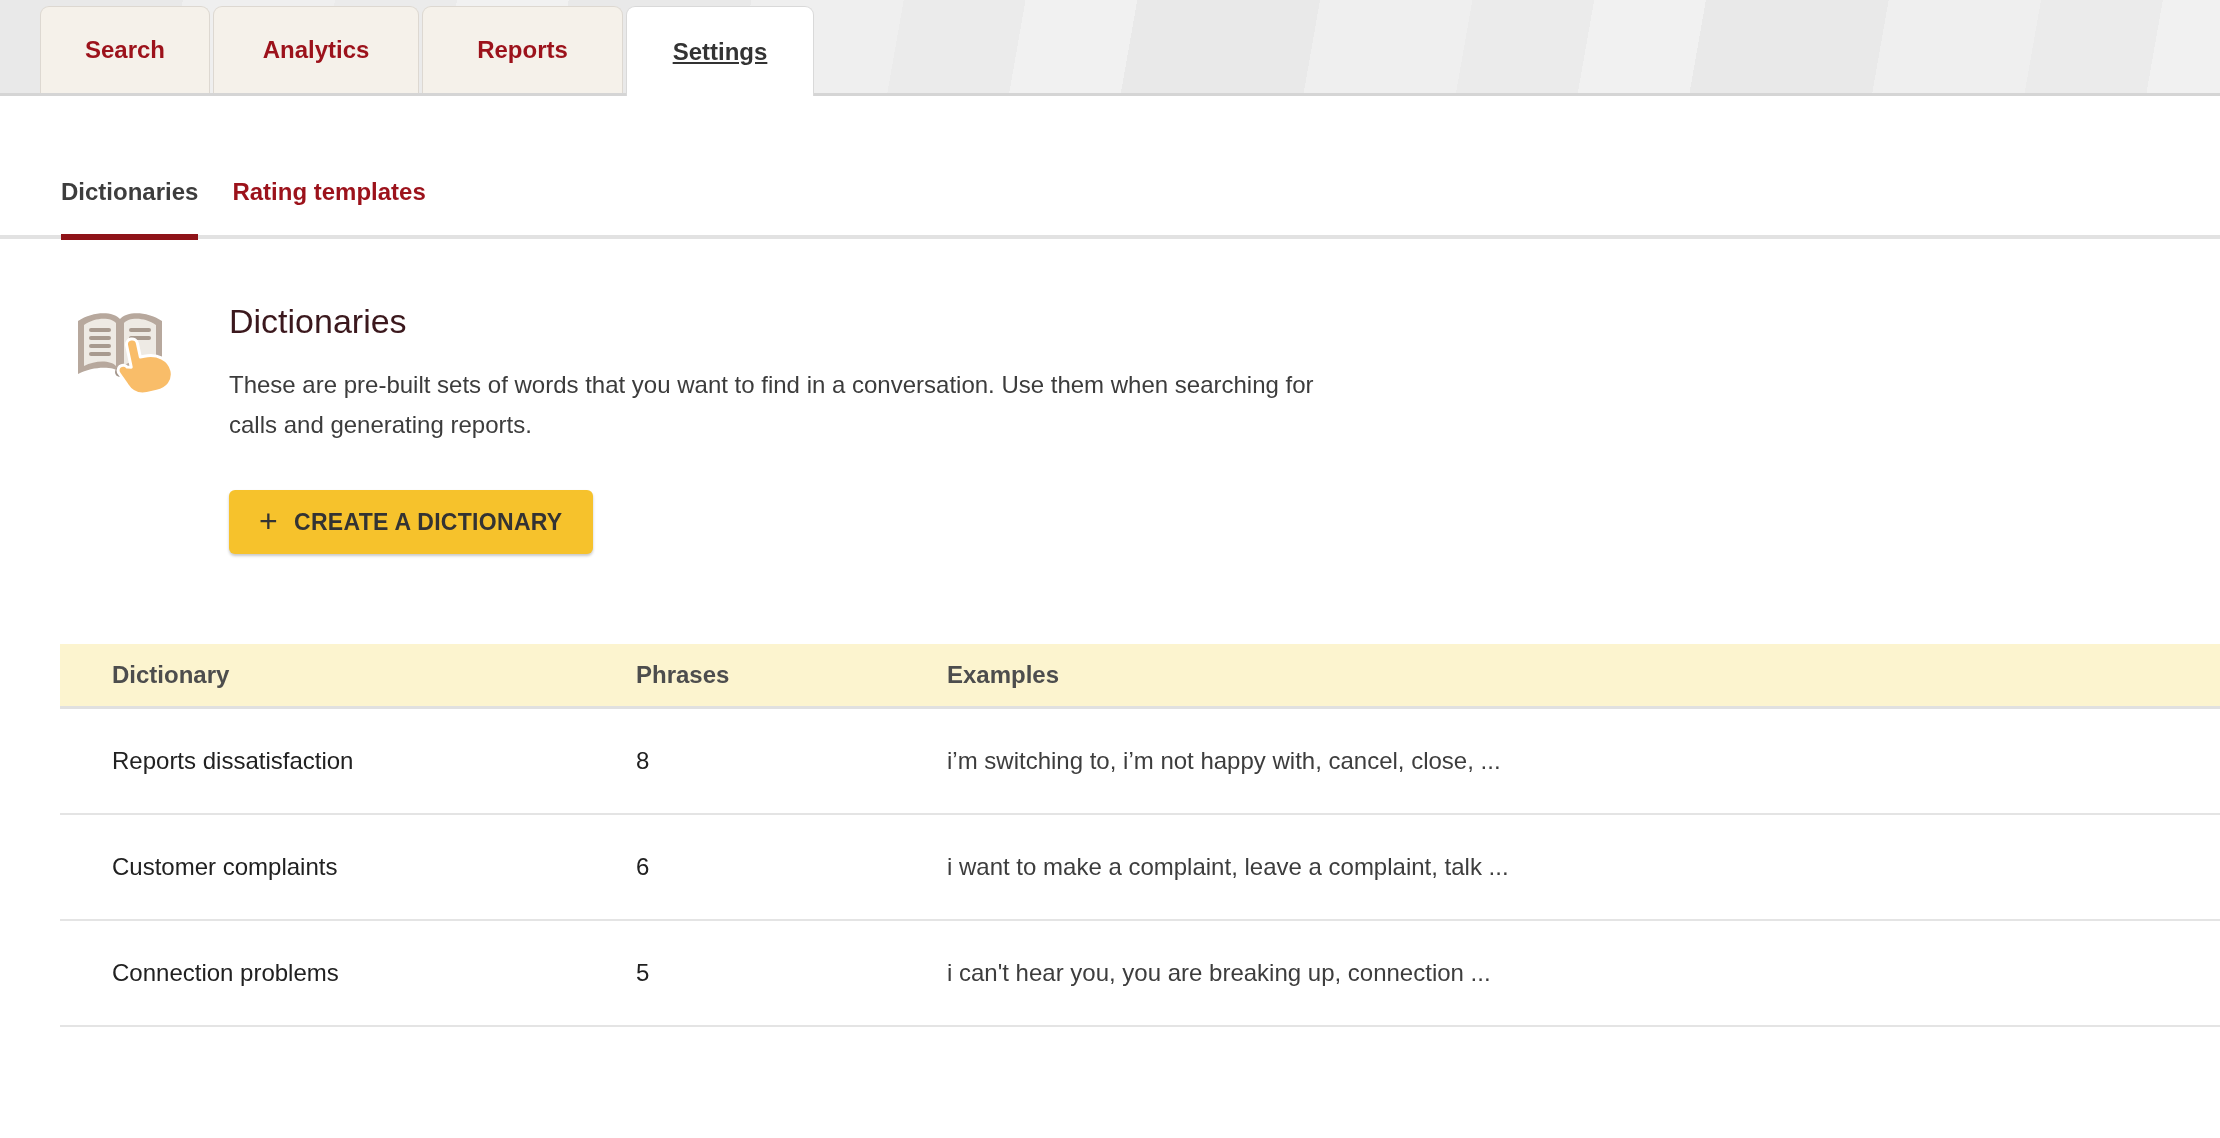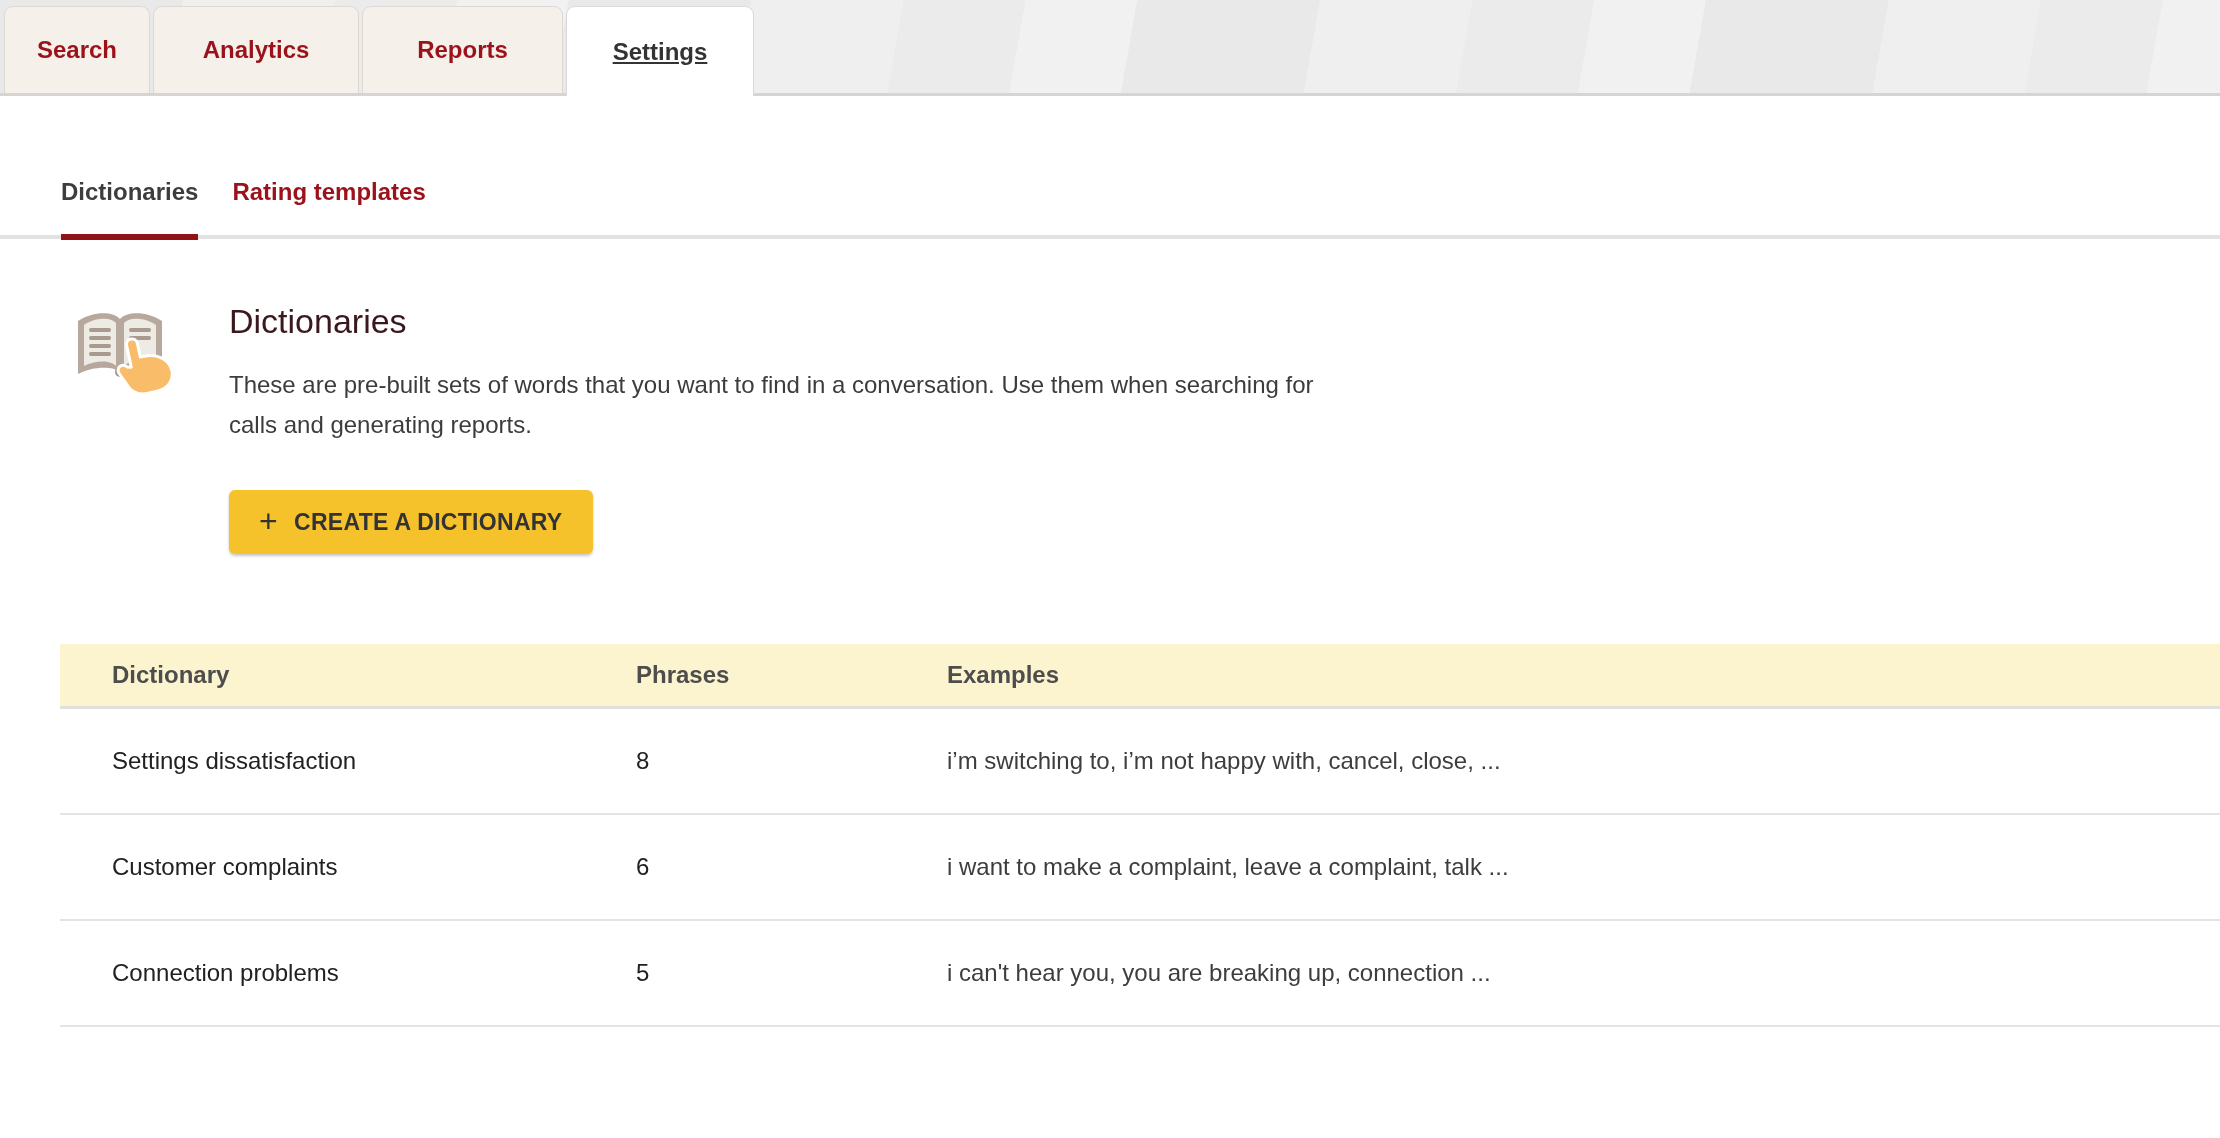--- a/index.html
+++ b/index.html
@@ -26,21 +26,21 @@
   .tab {
     height: 87px; margin-bottom: 3px;
     display: flex; align-items: center; justify-content: center;
     background: #f5f1ea;
     border: 1px solid #ddd8d1; border-bottom: none;
     border-radius: 9px 9px 0 0;
     font-size: 24px; font-weight: 700;
     color: var(--tab-red, #9c121b);
     cursor: pointer; z-index: 1;
   }
-  .tab:nth-child(1) { width: 146px; }
+  .tab:nth-child(1) { width: 170px; margin-left: 36px; }
   .tab:nth-child(2) { width: 206px; }
   .tab:nth-child(3) { width: 201px; }
   .tab:nth-child(4) { width: 188px; text-decoration: underline; }
   .tab.active {
     height: 90px; margin-bottom: 0;
     background: #ffffff; border-color: #d9d9d9;
     color: #333333; z-index: 2;
   }
 
   
@@ -156,21 +156,21 @@
   </div>
 
   <div class="dict-table">
     <div class="thead">
       <span>Dictionary</span>
       <span>Phrases</span>
       <span>Examples</span>
     </div>
     <div id="rows">
   <div class="trow">
-    <span class="c1">Settings dissatisfaction</span>
+    <span class="c1">Reports dissatisfaction</span>
     <span class="c2">8</span>
     <span class="c3">i’m switching to, i’m not happy with, cancel, close, ...</span>
   </div>
 
 
   <div class="trow">
     <span class="c1">Customer complaints</span>
     <span class="c2">6</span>
     <span class="c3">i want to make a complaint, leave a complaint, talk ...</span>
   </div>

